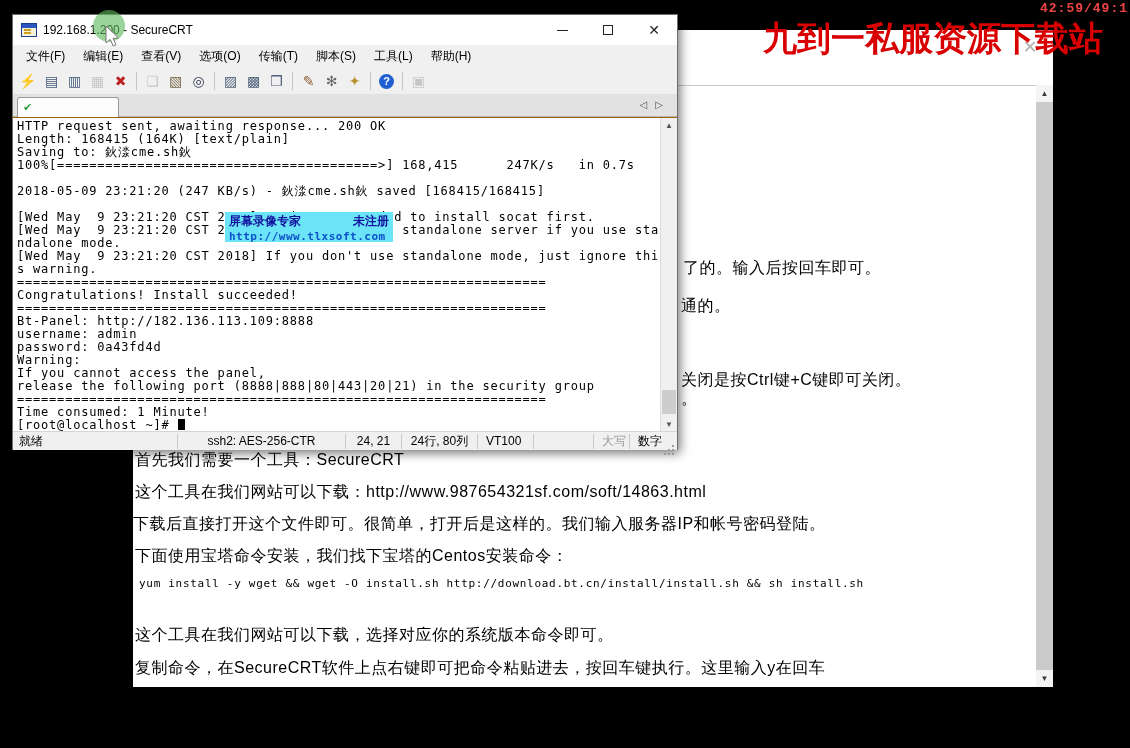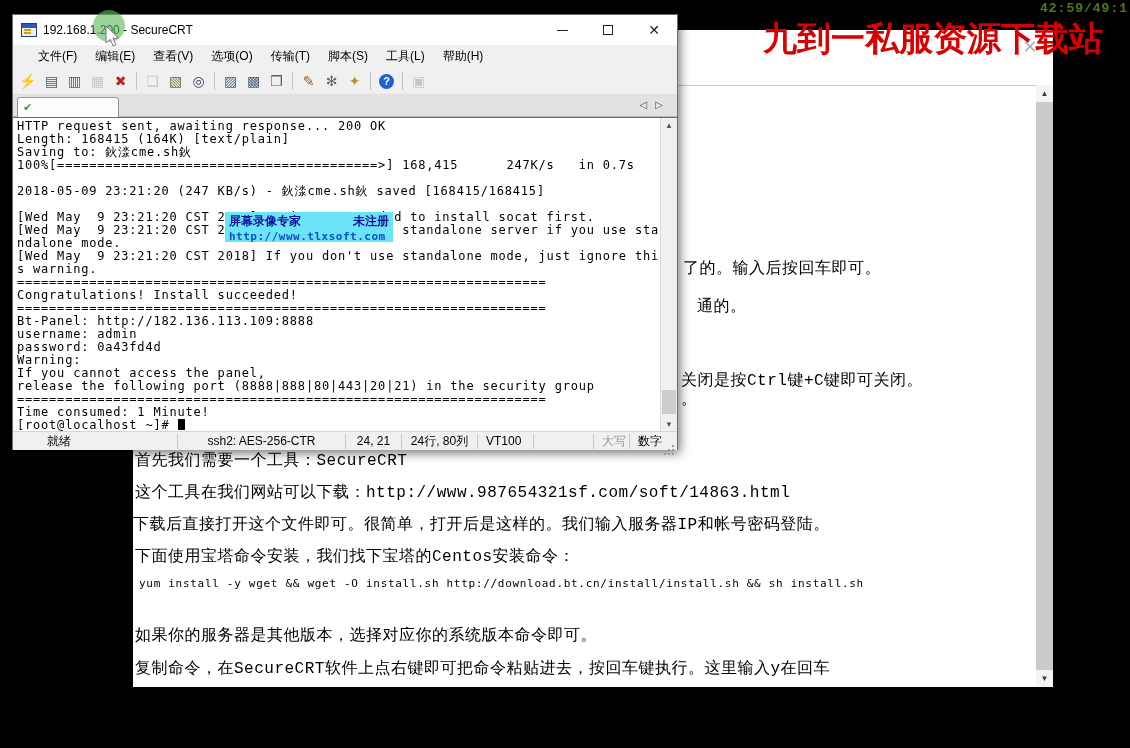--- a/index.html
+++ b/index.html
@@ -1,61 +1,61 @@
 <!DOCTYPE html>
 <html><head>
 <meta charset="utf-8">
 <style>
   * { margin:0; padding:0; box-sizing:border-box; }
   html,body { width:1130px; height:748px; overflow:hidden; }
   body { background:#000; font-family:"Liberation Sans",sans-serif; position:relative; }
 
   
-  .timer { position:absolute; top:1px; right:2px; color:#4d7c0f; font:bold 13px "Liberation Mono",monospace; letter-spacing:1px; z-index:30; }
+  .timer { position:absolute; top:1px; right:2px; color:#ef4444; font:bold 13px "Liberation Mono",monospace; letter-spacing:1px; z-index:30; }
 
   
   .docwin { position:absolute; left:133px; top:30px; width:920px; height:657px; background:#fff; z-index:1; }
   .docwin .doc-topline { position:absolute; left:0; top:55px; width:903px; height:1px; background:#c9c9c9; }
   .doc-close { position:absolute; left:886px; top:6px; width:22px; height:22px; color:#b3b3b3; font-size:18px; line-height:22px; text-align:center; }
   .doc-scroll { position:absolute; right:0; top:55px; width:17px; height:602px; background:#cbcbcb; }
   .doc-scroll .sb-btn { position:absolute; left:0; width:17px; height:17px; background:#f4f4f4; color:#3a3a3a; font-size:8px; text-align:center; line-height:17px; }
   .doc-scroll .sb-up { top:0; }
   .doc-scroll .sb-down { bottom:0; }
 
-  .docline { position:absolute; color:#000; font-family:Liberation Mono, monospace; font-size:16px; letter-spacing:.5px; white-space:nowrap; }
+  .docline { position:absolute; color:#000; font-family:Liberation Sans, sans-serif; font-size:16px; letter-spacing:.5px; white-space:nowrap; }
   .dl0 { left:2px; top:420px; }
   .dl1 { left:2px; top:452px; }
   .dl2 { left:0; top:484px; }
   .dl3 { left:2px; top:516px; }
   .dl4 { left:6px; top:547px; font-family:"DejaVu Sans Mono",monospace; font-size:11px; letter-spacing:.7px; }
   .dl5 { left:2px; top:595px; }
   .dl6 { left:2px; top:628px; }
   .fr0 { left:550px; top:228px; }
-  .fr1 { left:548px; top:266px;margin-left:16px; }
+  .fr1 { left:548px; top:266px; }
   .fr2 { left:548px; top:324px;margin-top:16px; }
   .fr3 { left:548px; top:359px; }
 
   
   .site-title { position:absolute; left:763px; top:16px; z-index:20; color:#d80000; font-family:"Liberation Serif",serif; font-weight:bold; font-size:34px; letter-spacing:0px; white-space:nowrap; }
 
   
   .crt { position:absolute; left:12px; top:14px; width:666px; height:436px; background:#f0f0f0; z-index:10;
          border:1px solid #6e6e6e; box-shadow:2px 3px 10px rgba(0,0,0,.55); }
 
   .titlebar { height:30px; background:#fff; display:flex; align-items:center; position:relative; }
   .appicon { width:16px; height:14px; margin:0 6px 0 8px; border:1px solid #1d3f8f; background:linear-gradient(#2a57c0 0 4px, #f5f0d8 4px 100%); position:relative; }
   .appicon:after { content:""; position:absolute; left:2px; top:5px; width:7px; height:2px; background:#caa21d; box-shadow:0 3px 0 #caa21d; }
   .titletext { font-size:12px; color:#000; }
   .wbtns { position:absolute; right:0; top:0; height:30px; display:flex; }
   .wbtn { width:46px; height:30px; display:flex; align-items:center; justify-content:center; color:#222; font-size:12px; }
   .wbtn .minglyph { width:11px; height:1px; background:#222; display:block; }
   .wbtn .maxglyph { width:10px; height:10px; border:1px solid #222; display:block; }
   .wbtn .closeglyph { font-size:14px; line-height:14px; }
 
-  .menubar { height:23px; background:#f0f0f0; display:flex; align-items:center; padding-left:16px; }
+  .menubar { height:23px; background:#f0f0f0; display:flex; align-items:center; padding-left:4px; }
   .menuitem { font-size:12px; color:#000; padding:3px 9px; white-space:nowrap; }
 
   .toolbar { height:27px; background:#f0f0f0; display:flex; align-items:center; padding-left:4px; border-bottom:1px solid #e0e0e0; }
   .tbi { width:23px; height:20px; display:flex; align-items:center; justify-content:center; font-size:14px; }
   .tbi.disabled { opacity:.4; filter:grayscale(1); }
   .tbsep { width:1px; height:18px; background:#c5c5c5; margin:0 4px; }
   .helpdot { width:15px; height:15px; border-radius:50%; background:#1f5fd0; color:#fff; font:bold 11px "Liberation Sans",sans-serif; text-align:center; line-height:15px; }
 
   .tabbar { height:22px; background:#e2e2e2; position:relative; border-bottom:1px solid #b5b5b5; }
   .tab { position:absolute; left:4px; top:2px; height:20px; background:#fdfdfd; border:1px solid #9a9a9a; border-bottom:none; border-radius:3px 3px 0 0; display:flex; align-items:center; padding:0 10px 0 5px; }
@@ -71,21 +71,21 @@
   .term-scroll .sb-btn { position:absolute; left:0; width:16px; height:15px; color:#555; font-size:8px; text-align:center; line-height:15px; }
   .term-scroll .sb-up { top:0; }
   .term-scroll .sb-down { bottom:0; }
   .term-thumb { position:absolute; left:1px; top:272px; width:14px; height:24px; background:#cdcdcd; }
 
   
   .wm { position:absolute; left:212px; top:94px; width:168px; height:30px; background:#6ce4f8; z-index:5; padding:1px 4px; }
   .wm .wm1 { display:flex; justify-content:space-between; font:bold 12px "Liberation Sans",sans-serif; color:#12129e; }
   .wm .wm2 { font:bold 11px "DejaVu Sans Mono",monospace; color:#0d52c8; letter-spacing:.5px; }
 
-  .statusbar { height:19px; background:#f0f0f0; border-top:1px solid #d5d5d5; display:flex; align-items:center; font-size:12px; color:#000; position:relative;padding-left:28px; }
+  .statusbar { height:19px; background:#f0f0f0; border-top:1px solid #d5d5d5; display:flex; align-items:center; font-size:12px; color:#000; position:relative; }
   .st-ready { flex:1 1 auto; padding-left:6px; }
   .st-seg { border-left:1px solid #c9c9c9; height:15px; line-height:15px; padding:0 8px; white-space:nowrap; text-align:center; }
   .st-cipher { width:168px; }
   .st-pos { width:56px; }
   .st-size { width:76px; }
   .st-emu { width:56px; text-align:left; }
   .st-gap { width:60px; }
   .st-caps { width:36px; color:#9a9a9a; }
   .st-num { width:36px; }
   .st-grip { width:12px; height:100%; position:relative; }
@@ -102,21 +102,21 @@
 
 <div class="docwin">
   <span class="doc-close">✕</span>
   <div class="doc-topline"></div>
 
   <div class="docline dl0">首先我们需要一个工具：SecureCRT</div>
   <div class="docline dl1">这个工具在我们网站可以下载：http://www.987654321sf.com/soft/14863.html</div>
   <div class="docline dl2">下载后直接打开这个文件即可。很简单，打开后是这样的。我们输入服务器IP和帐号密码登陆。</div>
   <div class="docline dl3">下面使用宝塔命令安装，我们找下宝塔的Centos安装命令：</div>
   <div class="docline dl4">yum install -y wget &amp;&amp; wget -O install.sh http://download.bt.cn/install/install.sh &amp;&amp; sh install.sh</div>
-  <div class="docline dl5">如果你的服务器是其他版本，选择对应你的系统版本命令即可。</div>
+  <div class="docline dl5">这个工具在我们网站可以下载，选择对应你的系统版本命令即可。</div>
   <div class="docline dl6">复制命令，在SecureCRT软件上点右键即可把命令粘贴进去，按回车键执行。这里输入y在回车</div>
 
   <div class="docline fr0">了的。输入后按回车即可。</div>
   <div class="docline fr1">通的。</div>
   <div class="docline fr2">关闭是按Ctrl键+C键即可关闭。</div>
   <div class="docline fr3">。</div>
 
   <div class="doc-scroll">
     <div class="sb-btn sb-up">▲</div>
     <div class="sb-btn sb-down">▼</div>

